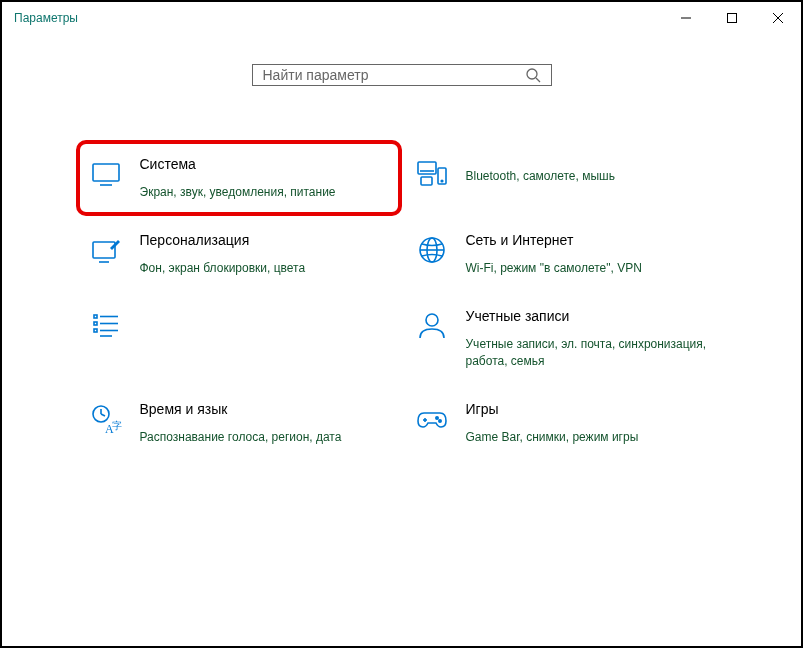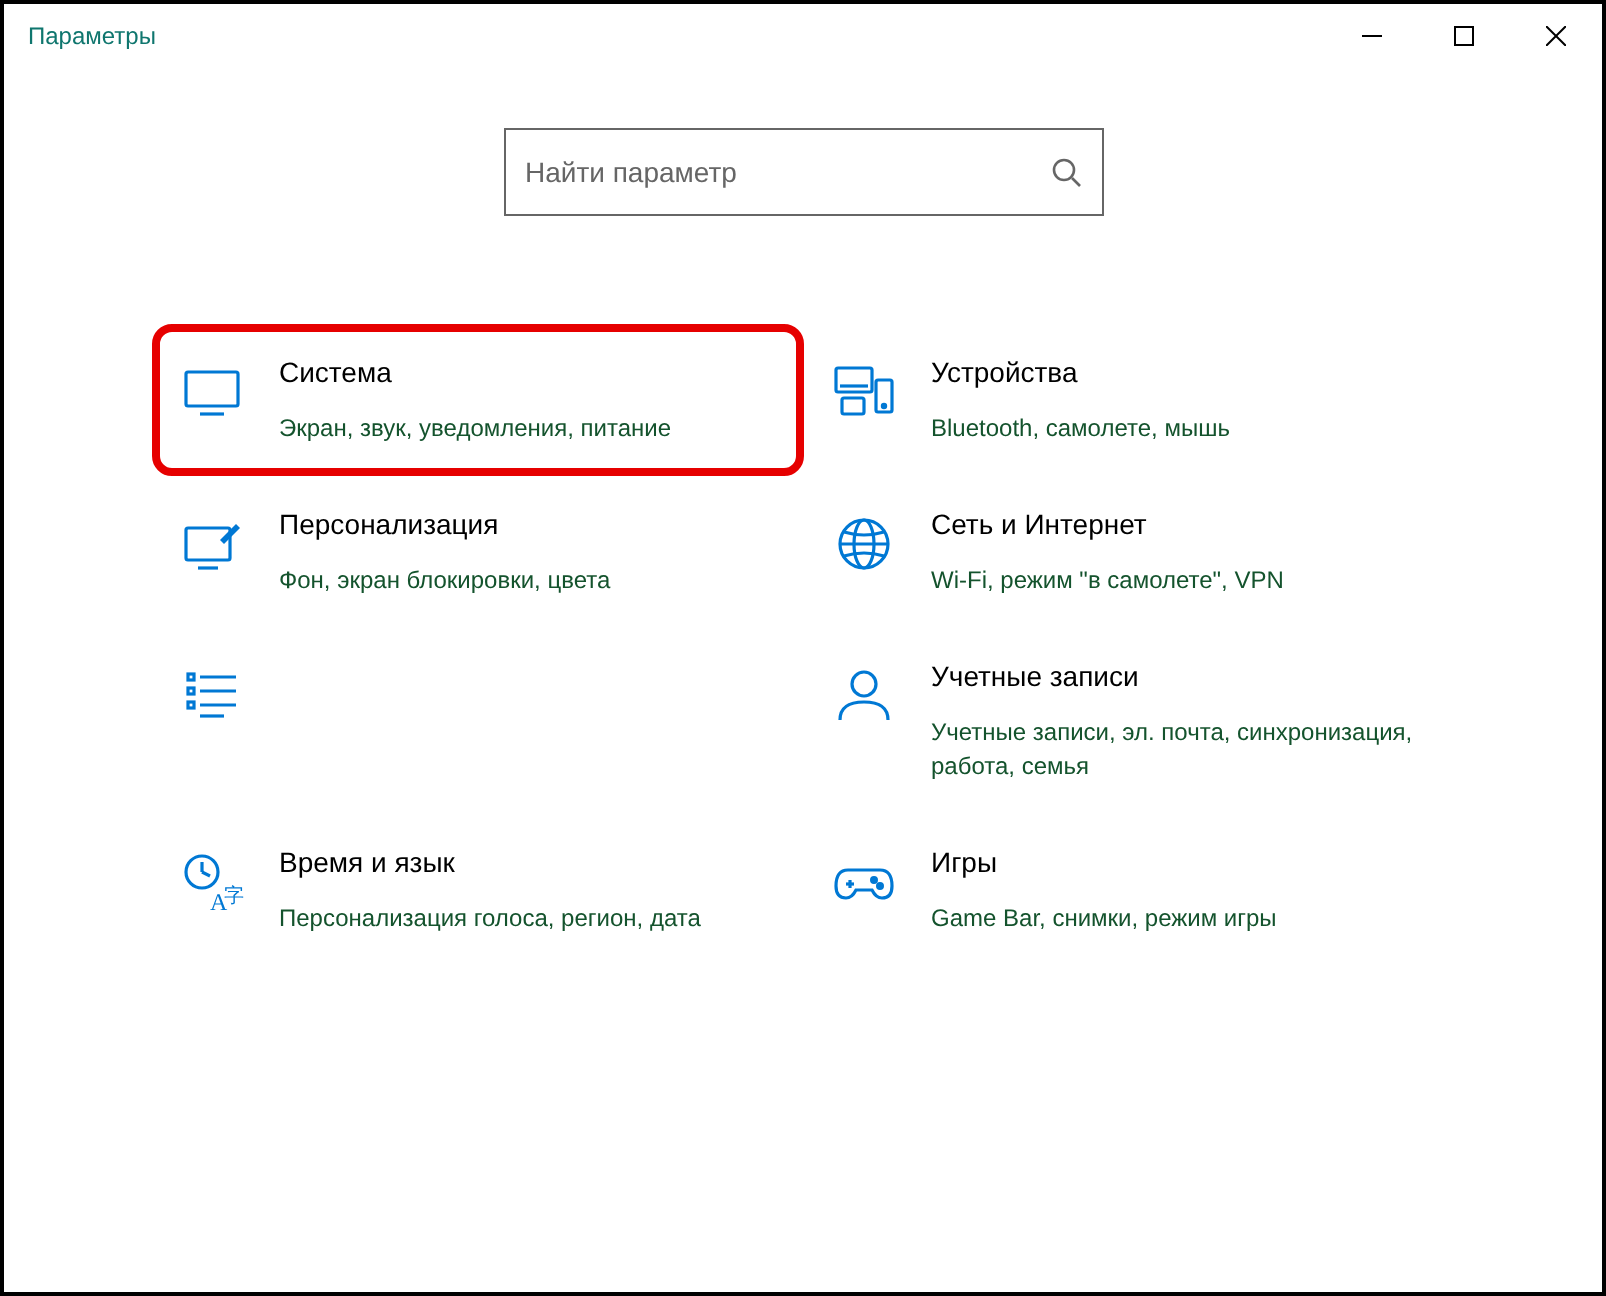--- a/index.html
+++ b/index.html
@@ -34,21 +34,21 @@
   .content {
     padding: 30px 40px 0 40px;
   }
   .search-wrap {
     display: flex;
     justify-content: center;
     margin-bottom: 60px;
   }
   .search-box {
     width: 300px;
-    height: 44px;
+    height: 22px;
     border: 1px solid #666;
     display: flex;
     align-items: center;
     padding: 0 10px;
     color: #666;
     font-size: 14px;
     position: relative;
   }
   .search-box input {
     border: none;
@@ -164,21 +164,20 @@
       <div class="tile-icon">
         <svg viewBox="0 0 32 32" fill="none" stroke="#0078d4" stroke-width="1.6">
           <rect x="2" y="4" width="18" height="12" rx="1"></rect>
           <line x1="4" y1="13" x2="18" y2="13"></line>
           <rect x="22" y="10" width="8" height="16" rx="1"></rect>
           <rect x="5" y="19" width="11" height="8" rx="1"></rect>
           <circle cx="26" cy="23" r="0.8" fill="#0078d4"></circle>
         </svg>
       </div>
       <div class="tile-text">
-        <div class="tile-title">Устройства</div>
         <div class="tile-desc">Bluetooth, самолете, мышь</div>
       </div>
     </div>
 
     <div class="tile">
       <div class="tile-icon">
         <svg viewBox="0 0 32 32" fill="none" stroke="#0078d4" stroke-width="1.6">
           <rect x="3" y="8" width="22" height="16" rx="1"></rect>
           <line x1="9" y1="28" x2="19" y2="28"></line>
           <path d="M20 14 L28 6 L30 8 L22 16 Z" fill="#0078d4" stroke="none"></path>
@@ -238,21 +237,21 @@
         <svg viewBox="0 0 32 32" fill="none" stroke="#0078d4" stroke-width="1.6">
           <circle cx="11" cy="11" r="8"></circle>
           <line x1="11" y1="6" x2="11" y2="11"></line>
             <line x1="11" y1="11" x2="15" y2="13"></line>
           <text x="15" y="30" font-size="12" fill="#0078d4" stroke="none" font-family="Segoe UI">A</text>
           <text x="22" y="26" font-size="10" fill="#0078d4" stroke="none" font-family="Segoe UI">字</text>
         </svg>
       </div>
       <div class="tile-text">
         <div class="tile-title">Время и язык</div>
-        <div class="tile-desc">Персонализация голоса, регион, дата</div>
+        <div class="tile-desc">Распознавание голоса, регион, дата</div>
       </div>
     </div>
 
     <div class="tile">
       <div class="tile-icon">
         <svg viewBox="0 0 32 32" fill="none" stroke="#0078d4" stroke-width="1.6">
           <path d="M8 10 H24 Q30 10 30 18 Q30 24 25 24 Q22 24 20 20 H12 Q10 24 7 24 Q2 24 2 18 Q2 10 8 10 Z"></path>
           <line x1="9" y1="15" x2="9" y2="19"></line>
             <line x1="7" y1="17" x2="11" y2="17"></line>
           <circle cx="21" cy="15" r="1.2" fill="#0078d4"></circle>

